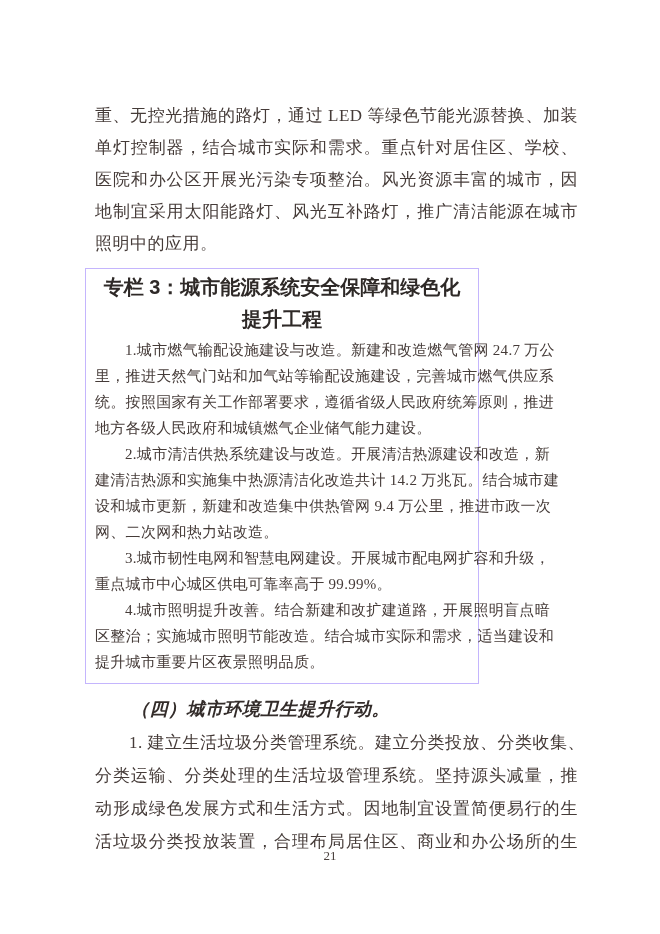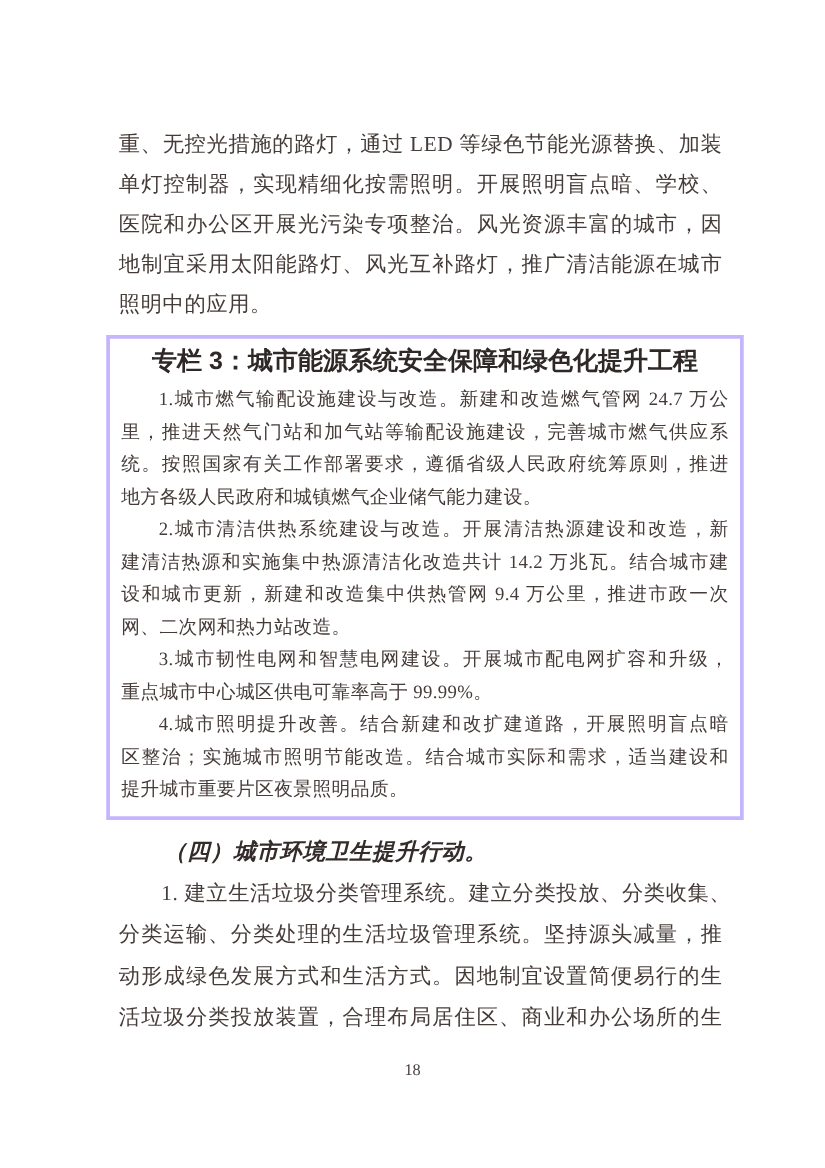--- a/index.html
+++ b/index.html
@@ -42,23 +42,23 @@
     line-height: 32px;
     letter-spacing: 0.5px;
   }
   .bottom-para .line { line-height: 33px; }
 
   .top-para { margin: 12px 0 8px 0; }
 
   .callout-box {
     position: relative;
     left: -10px;
-    width: 510px;
+    width: 394px;
     box-sizing: border-box;
-    border: 3px solid #c4b5fd;
+    border: 1px solid #c4b5fd;
     padding: 2px 9px 8px 9px;
     background: #ffffff;
   }
   .box-title {
     text-align: center;
     font-family: "Liberation Sans", "DejaVu Sans", sans-serif;
     font-weight: bold;
     font-size: 20px;
     line-height: 32px;
     color: #2e2927;
@@ -94,21 +94,21 @@
   }
 </style>
 </head>
 <body>
 
 <div class="page">
   <div class="content">
 
     <div class="para top-para">
         <div class="line">重、无控光措施的路灯，通过 LED 等绿色节能光源替换、加装</div>
-        <div class="line">单灯控制器，实现精细化按需照明。开展照明盲点暗、学校、</div>
+        <div class="line">单灯控制器，结合城市实际和需求。重点针对居住区、学校、</div>
         <div class="line">医院和办公区开展光污染专项整治。风光资源丰富的城市，因</div>
         <div class="line">地制宜采用太阳能路灯、风光互补路灯，推广清洁能源在城市</div>
         <div class="line">照明中的应用。</div>
       </div>
 
     <div class="callout-box">
       <div class="box-title">专栏 3：城市能源系统安全保障和绿色化提升工程</div>
       <div class="para indent box-para">
           <div class="line">1.城市燃气输配设施建设与改造。新建和改造燃气管网 24.7 万公</div>
           <div class="line">里，推进天然气门站和加气站等输配设施建设，完善城市燃气供应系</div>
@@ -136,14 +136,14 @@
 
     <div class="para indent cont bottom-para">
         <div class="line">1. 建立生活垃圾分类管理系统。建立分类投放、分类收集、</div>
         <div class="line">分类运输、分类处理的生活垃圾管理系统。坚持源头减量，推</div>
         <div class="line">动形成绿色发展方式和生活方式。因地制宜设置简便易行的生</div>
         <div class="line">活垃圾分类投放装置，合理布局居住区、商业和办公场所的生</div>
       </div>
 
   </div>
 
-  <div class="page-number">18</div>
+  <div class="page-number">21</div>
 </div>
 
 </body></html>

